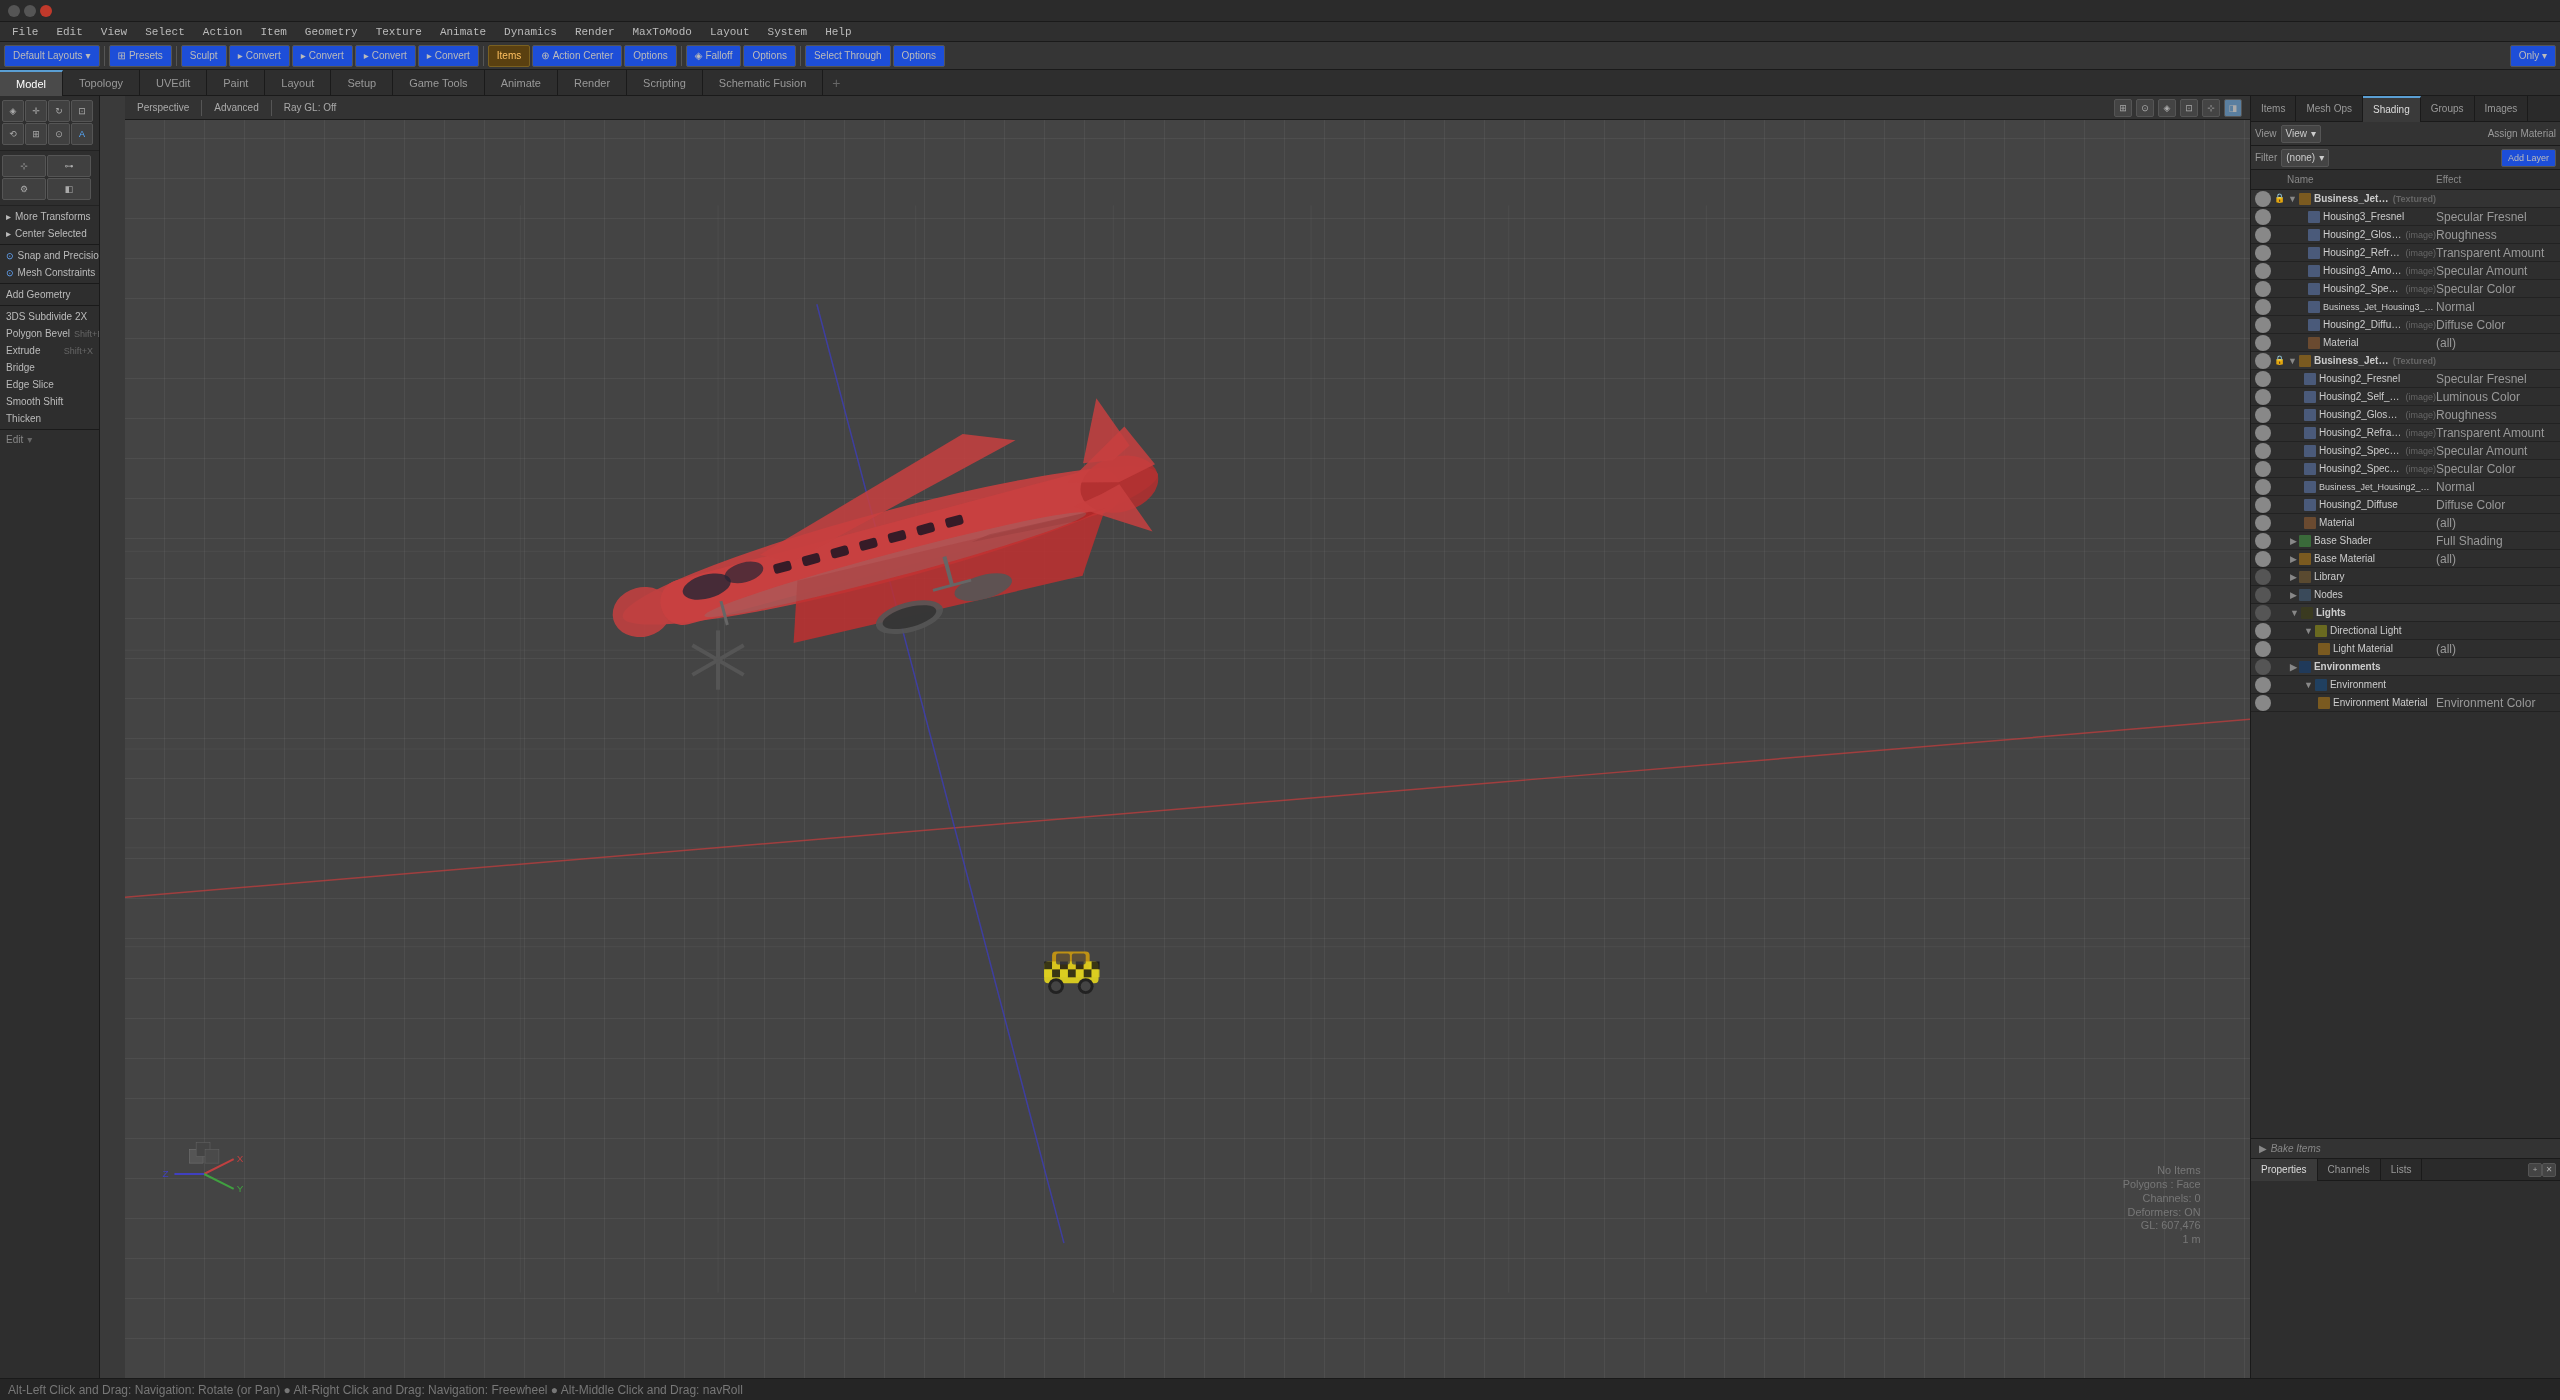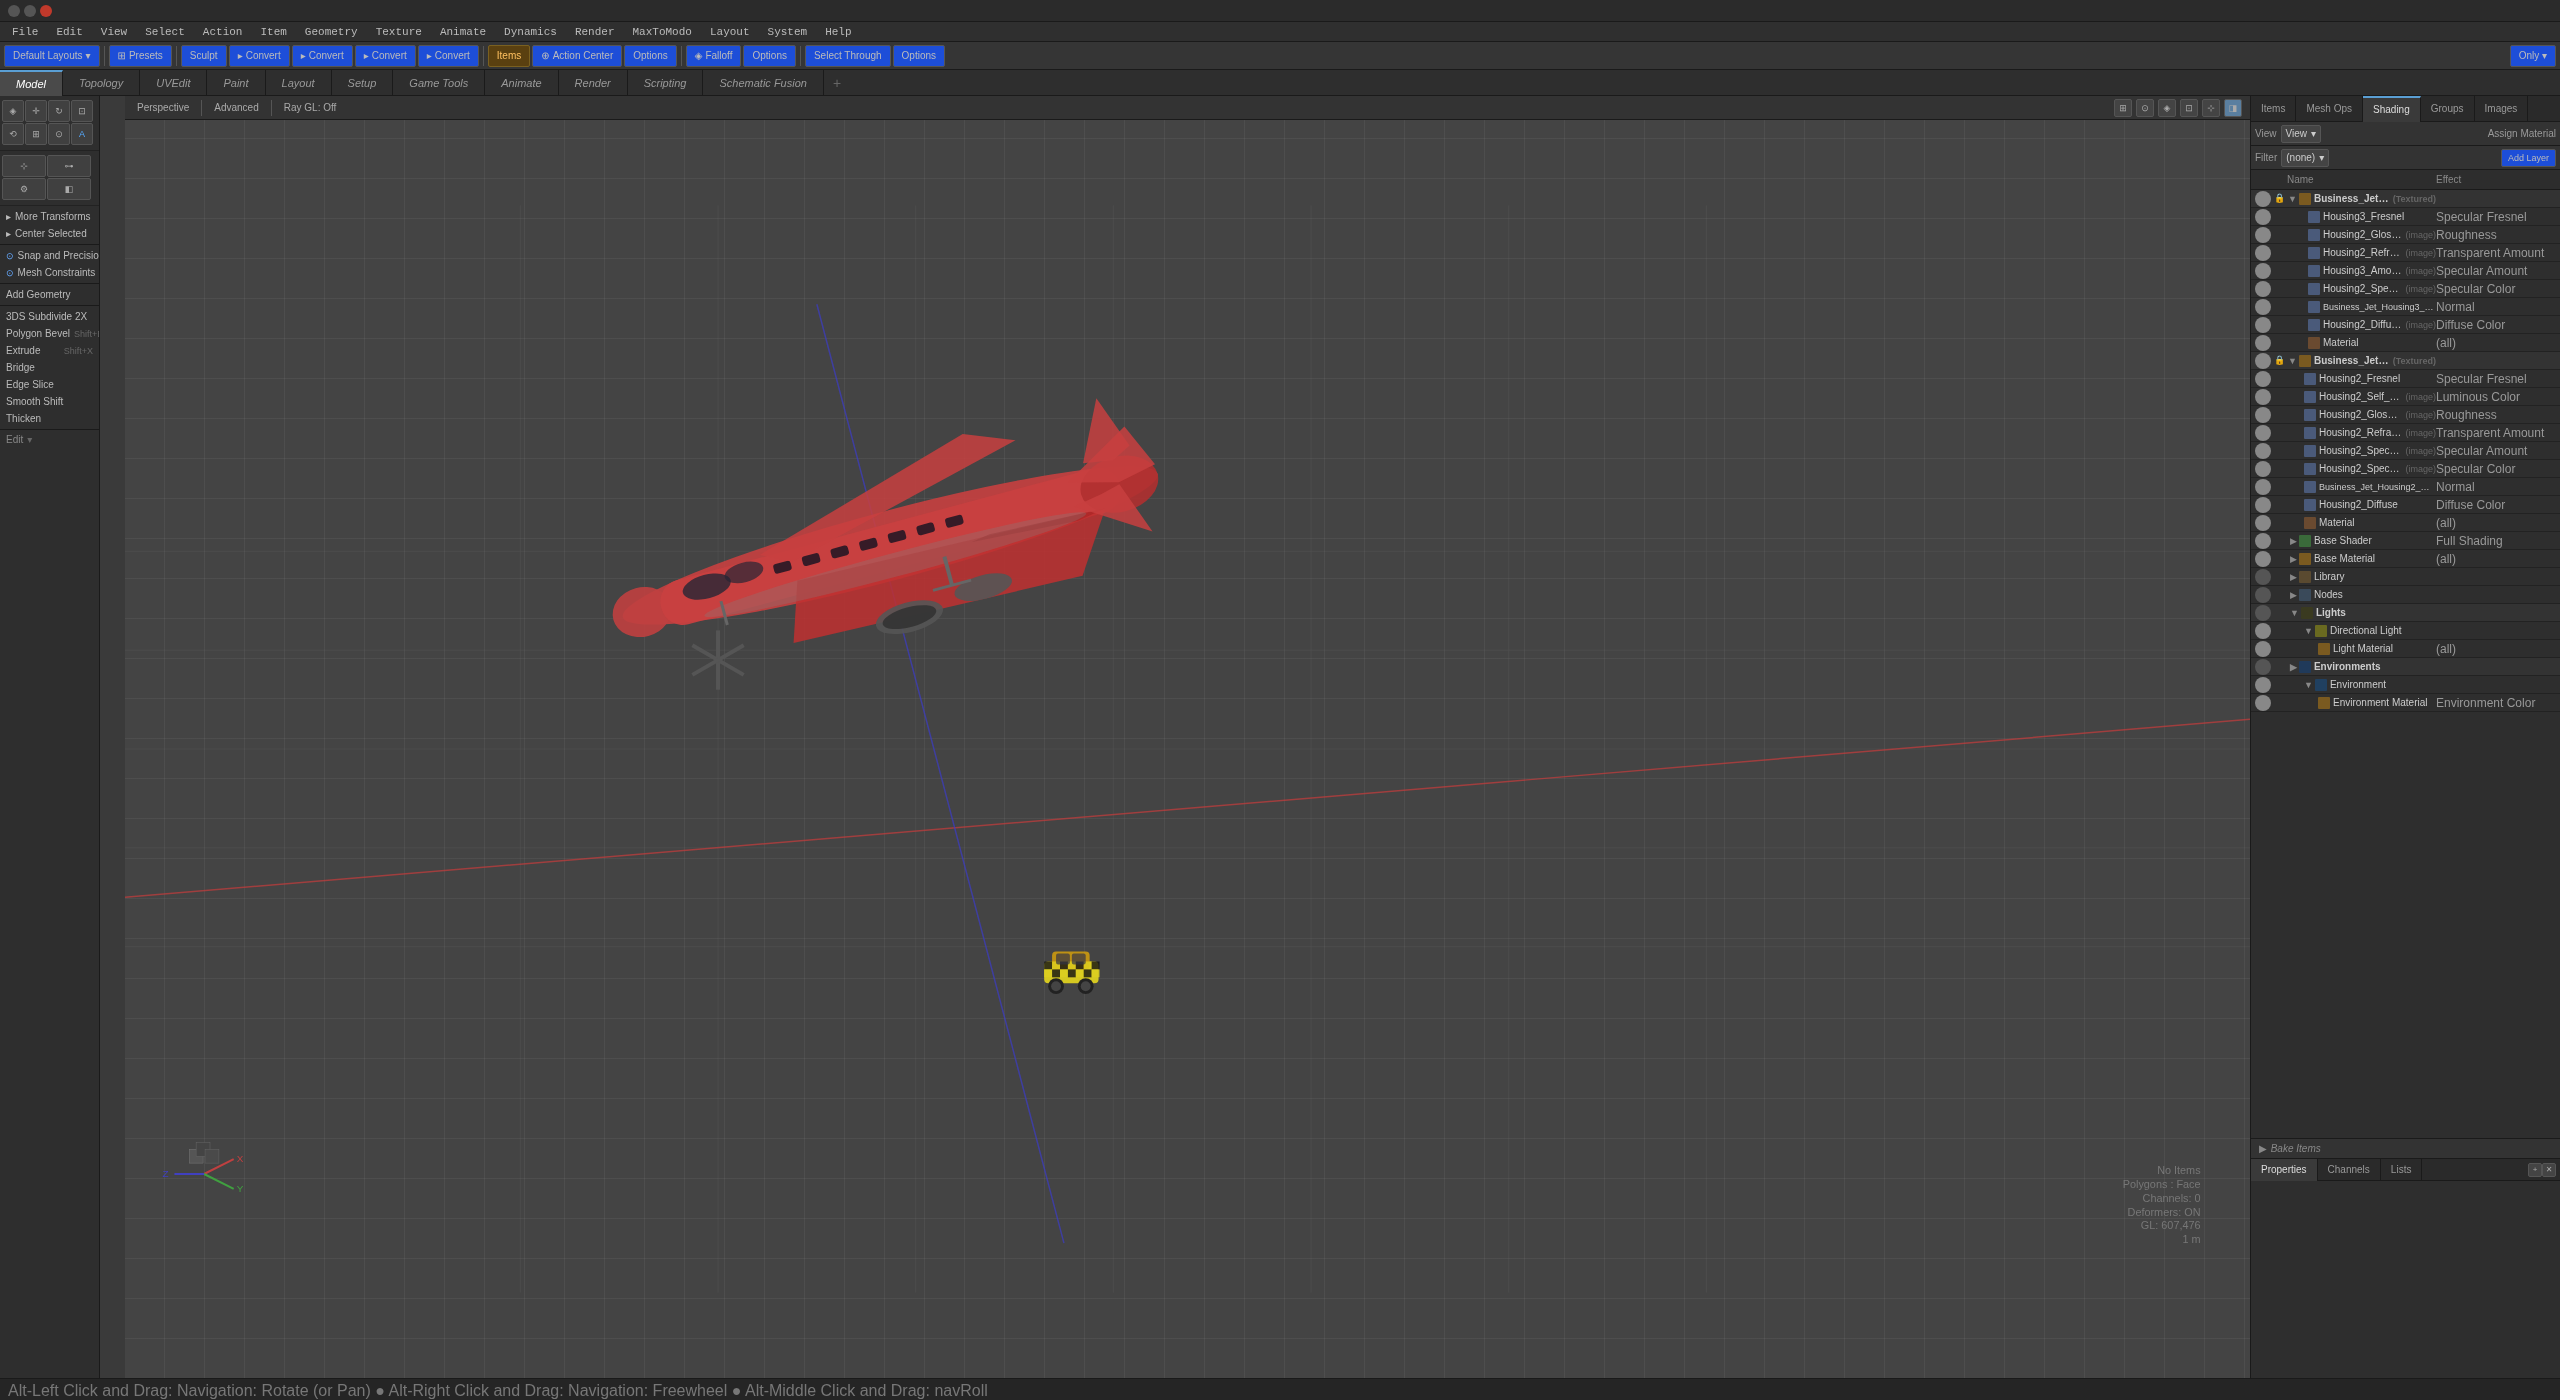--- a/index.html
+++ b/index.html
@@ -82,21 +82,20 @@
     .toolbar-btn-separator { width: 1px; background: #555; height: 20px; margin: 0 2px; }
 
     
     #tab-bar {
       height: 26px;
       background: #2e2e2e;
       display: flex;
       align-items: center;
       padding: 0;
       border-bottom: 1px solid #1a1a1a;
-      font-style: italic;
     }
     .tab {
       height: 26px;
       padding: 0 16px;
       font-size: 11px;
       color: #999;
       cursor: pointer;
       display: flex;
       align-items: center;
       border-right: 1px solid #1a1a1a;
@@ -346,24 +345,24 @@
     #brp-content {
       flex: 1;
       background: #2e2e2e;
     }
 
     
     #status-bar {
       height: 22px;
       background: #252525;
       display: flex;
-      align-items: flex-end;
+      align-items: center;
       padding: 0 8px;
       border-top: 1px solid #1a1a1a;
-      font-size: 16px;
+      font-size: 12px;
       color: #777;
     }
 
     
     #vp-svg {
       position: absolute;
       top: 0; left: 0;
       width: 100%; height: 100%;
     }
 

